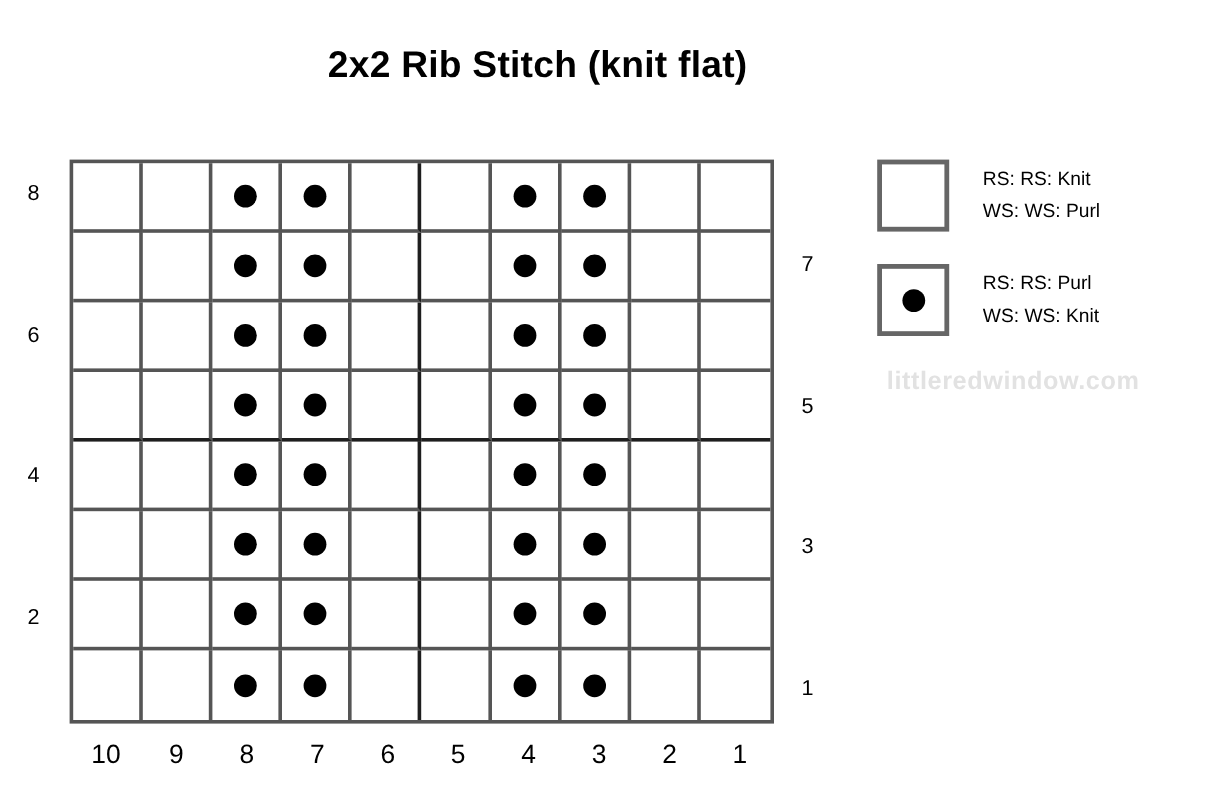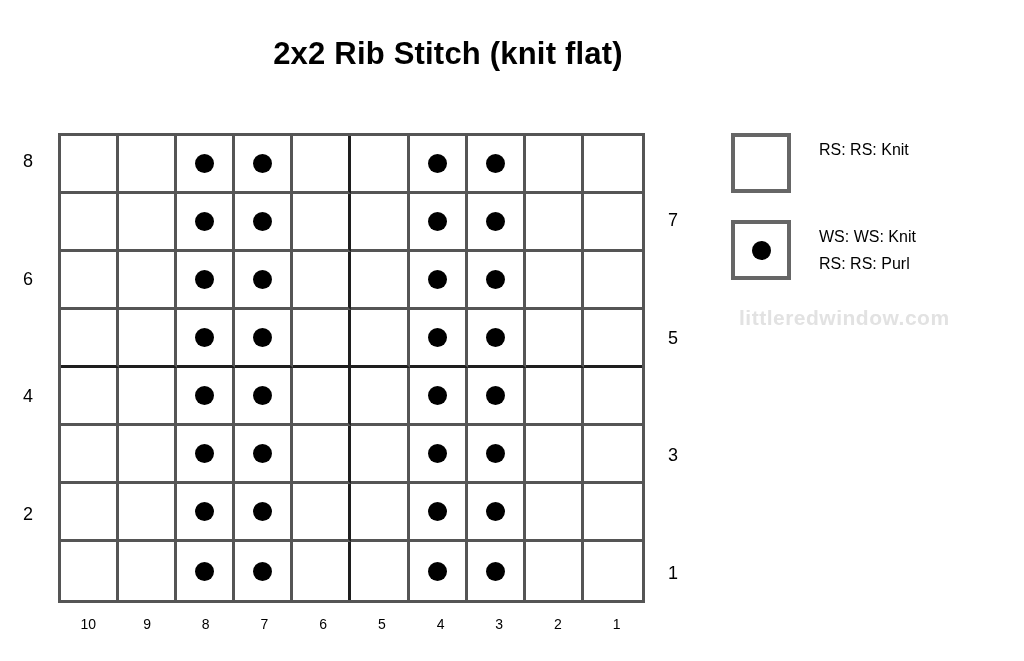--- a/index.html
+++ b/index.html
@@ -11,21 +11,21 @@
           display: grid; grid-template-columns: repeat(10, 1fr); grid-template-rows: repeat(8, 1fr);
           box-sizing: border-box; border: 3px solid #555; }
   .cell { box-sizing: border-box; border-right: 3px solid #555; border-bottom: 3px solid #555;
           position: relative; display: flex; align-items: center; justify-content: center; }
   .cell.last-col { border-right: none; }
   .cell.last-row { border-bottom: none; }
   .cell.thick-right { border-right: 3px solid #1e1e1e; }
   .cell.thick-bottom { border-bottom: 3px solid #1e1e1e; }
   .dot { width: 19px; height: 19px; border-radius: 50%; background: #000; }
   .row-label { position: absolute; font-size: 18px; }
-  .col-label { position: absolute; top: 616px; font-size: 14px; width: 58px; text-align: center; }
+  .col-label { position: absolute; top: 616px; font-size: 22px; width: 58px; text-align: center; }
   .legend-box { position: absolute; left: 731px; width: 60px; height: 60px; box-sizing: border-box;
                 border: 4px solid #666; background: #fff; display: flex; align-items: center; justify-content: center; }
   .legend-text { position: absolute; left: 819px; font-size: 16px; line-height: 27px; }
   .watermark { position: absolute; left: 739px; top: 306px; font-size: 21px; font-weight: bold;
                color: #e2e2e2; letter-spacing: 0.5px; text-align: right; }
 </style>
 </head>
 <body>
 
 <div class="title">2x2 Rib Stitch (knit flat)</div>
@@ -196,23 +196,24 @@
     <div class="col-label" style="left: 352.5px; width: 58.7px;">5</div>
     <div class="col-label" style="left: 411.2px; width: 58.7px;">4</div>
     <div class="col-label" style="left: 469.9px; width: 58.7px;">3</div>
     <div class="col-label" style="left: 528.6px; width: 58.7px;">2</div>
     <div class="col-label" style="left: 587.3px; width: 58.7px;">1</div>
   </div>
 
 <div class="legend-box" style="top:133px;"></div>
 <div class="legend-text" style="top:136px;">
   <div>RS: RS: Knit</div>
+  <div>WS: WS: Purl</div>
 </div>
 
 <div class="legend-box" style="top:220px;">
   <div class="dot"></div>
 </div>
 <div class="legend-text" style="top:223px;">
+  <div>RS: RS: Purl</div>
   <div>WS: WS: Knit</div>
-  <div>RS: RS: Purl</div>
 </div>
 
 <div class="watermark">littleredwindow.com</div>
 
 </body></html>

